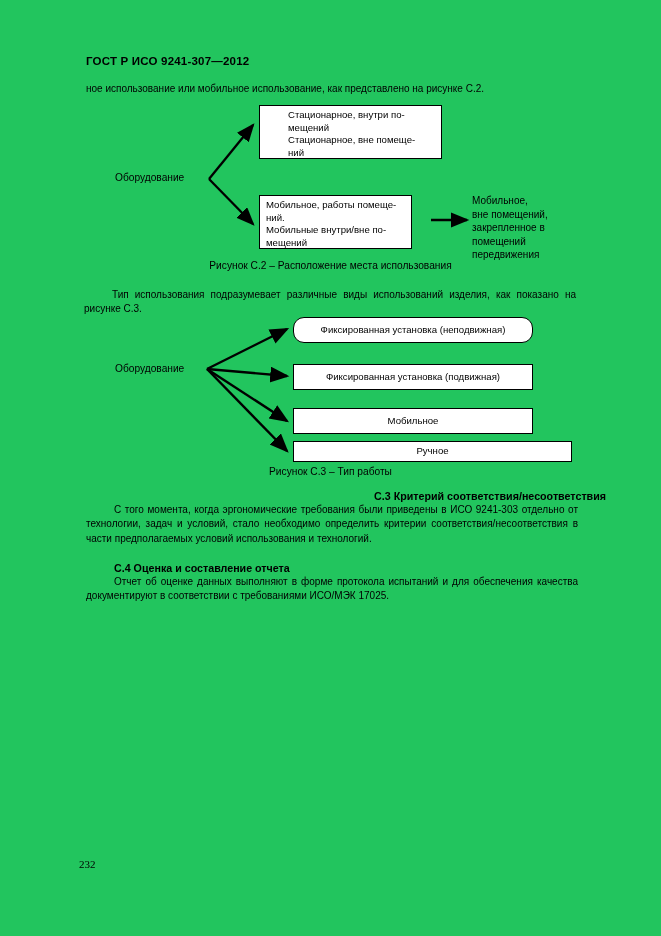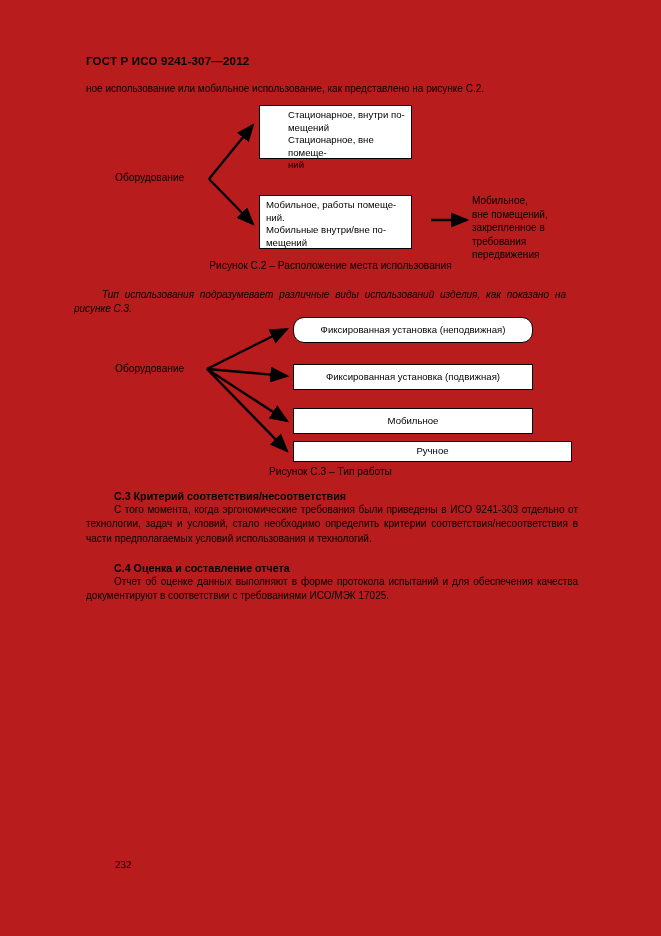--- a/index.html
+++ b/index.html
@@ -8,21 +8,21 @@
     background: #ffffff;
   }
   body {
     font-family: "Liberation Sans", sans-serif;
     color: #000000;
   }
   #page {
     position: relative;
     width: 661px;
     height: 936px;
-    background: #b91c1c;
+    background: #22c55e;
     overflow: hidden;
   }
   .std-header {
     position: absolute;
     left: 86px;
     top: 55px;
     font-size: 11.5px;
     font-weight: bold;
     letter-spacing: 0.2px;
     white-space: nowrap;
@@ -85,21 +85,20 @@
     width: 100%;
     text-align: center;
     font-size: 10.2px;
   }
   .page-number {
     position: absolute;
     left: 79px;
     top: 858px;
     font-size: 11px;
     font-family: "Liberation Serif", serif;
-    margin-left: 36px;
   }
 </style>
 </head>
 <body>
 
 <div id="page">
 
   <div class="std-header">ГОСТ Р ИСО 9241-307—2012</div>
 
   <div class="body-text" style="left:86px; top:82px; width:492px;">ное использование или мобильное использование, как представлено на рисунке С.2.</div>
@@ -118,46 +117,46 @@
 
       <line x1="209" y1="79" x2="253" y2="25" stroke="#000" stroke-width="2.3" marker-end="url(#ah1)"></line>
 
       <line x1="209" y1="79" x2="253" y2="124" stroke="#000" stroke-width="2.3" marker-end="url(#ah1)"></line>
 
       <line x1="431" y1="120" x2="467" y2="120" stroke="#000" stroke-width="2.3" marker-end="url(#ah2)"></line>
     </svg>
 
     <div class="plain-label" style="left:115px; top:71px;">Оборудование</div>
 
-    <div class="node-box" style="left:259px; top:5px; width:153px; height:54px;padding-left:28px;">
+    <div class="node-box" style="left:259px; top:5px; width:183px; height:54px;padding-left:28px;">
       <div>Стационарное, внутри по-</div>
       <div>мещений</div>
       <div>Стационарное, вне помеще-</div>
       <div>ний</div>
     </div>
 
     <div class="node-box" style="left:259px; top:95px; width:153px; height:54px;">
       <div>Мобильное, работы помеще-</div>
       <div>ний.</div>
       <div>Мобильные внутри/вне по-</div>
       <div>мещений</div>
     </div>
 
     <div class="plain-label multi" style="left:472px; top:78px; width:120px; font-size:10px;margin-top:16px;">
       <div>Мобильное,</div>
       <div>вне помещений,</div>
       <div>закрепленное в</div>
-      <div>требования</div>
+      <div>помещений</div>
       <div>передвижения</div>
     </div>
   </div>
 
   <div class="fig-caption" style="left:0; top:260px;">Рисунок С.2 – Расположение места использования</div>
 
-  <div class="body-text para-indent" style="left:74px; top:288px; width:492px;font-style:italic;">Тип использования подразумевает различные виды использований изделия, как показано на рисунке С.3.</div>
+  <div class="body-text para-indent" style="left:84px; top:288px; width:492px;">Тип использования подразумевает различные виды использований изделия, как показано на рисунке С.3.</div>
 
   <div class="diagram" style="left:0px; top:315px; width:661px; height:150px;">
 
     <svg class="arrow-svg" width="661" height="160">
       <defs>
         <marker id="ah3" markerWidth="9" markerHeight="9" refX="7" refY="3.3" orient="auto">
           <path d="M0,0 L8,3.3 L0,6.6 z" fill="#000"></path>
         </marker>
       </defs>
       <line x1="207" y1="54" x2="287" y2="14" stroke="#000" stroke-width="2.4" marker-end="url(#ah3)"></line>
@@ -172,21 +171,21 @@
 
     <div class="node-box center-text" style="left:293px; top:93px; width:240px; height:26px;">Мобильное</div>
 
     <div class="node-box center-text" style="left:293px; top:49px; width:240px; height:26px;">Фиксированная установка (подвижная)</div>
 
     <div class="node-box center-text" style="left:293px; top:126px; width:279px; height:21px;">Ручное</div>
   </div>
 
   <div class="fig-caption" style="left:0; top:466px;">Рисунок С.3 – Тип работы</div>
 
-  <div class="sec-head" style="left:86px; top:489px; width:492px;">С.3 Критерий соответствия/несоответствия</div>
+  <div class="sec-head" style="left:86px; top:489px; width:492px;text-align:right;">С.3 Критерий соответствия/несоответствия</div>
 
   <div class="body-text para-indent" style="left:86px; top:503px; width:492px;">С того момента, когда эргономические требования были приведены в ИСО 9241-303 отдель­но от технологии, задач и условий, стало необходимо определить критерии соответст­вия/несоответствия в части предполагаемых условий использования и технологий.</div>
 
   <div class="sec-head" style="left:86px; top:561px; width:492px;">С.4 Оценка и составление отчета</div>
 
   <div class="body-text para-indent" style="left:86px; top:575px; width:492px;">Отчет об оценке данных выполняют в форме протокола испытаний и для обеспечения каче­ства документируют в соответствии с требованиями ИСО/МЭК 17025.</div>
 
   <div class="page-number">232</div>
 
 </div>

